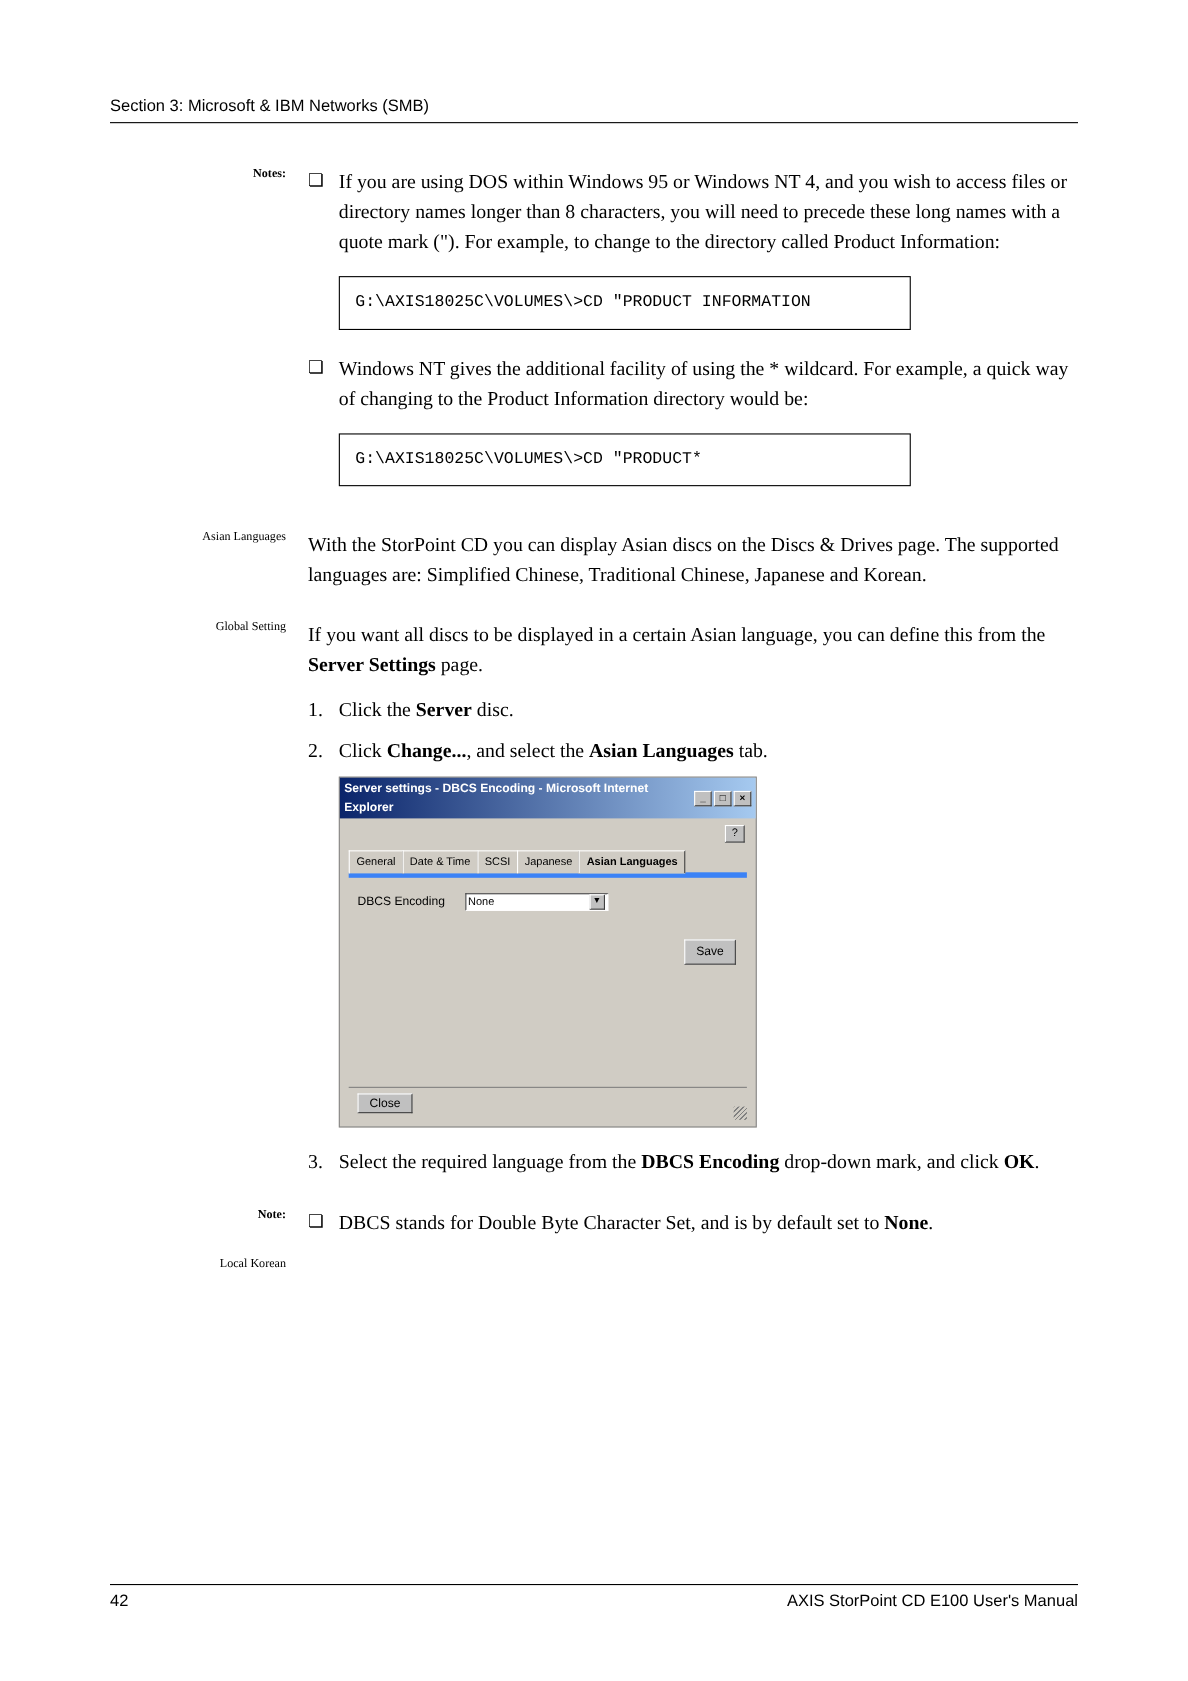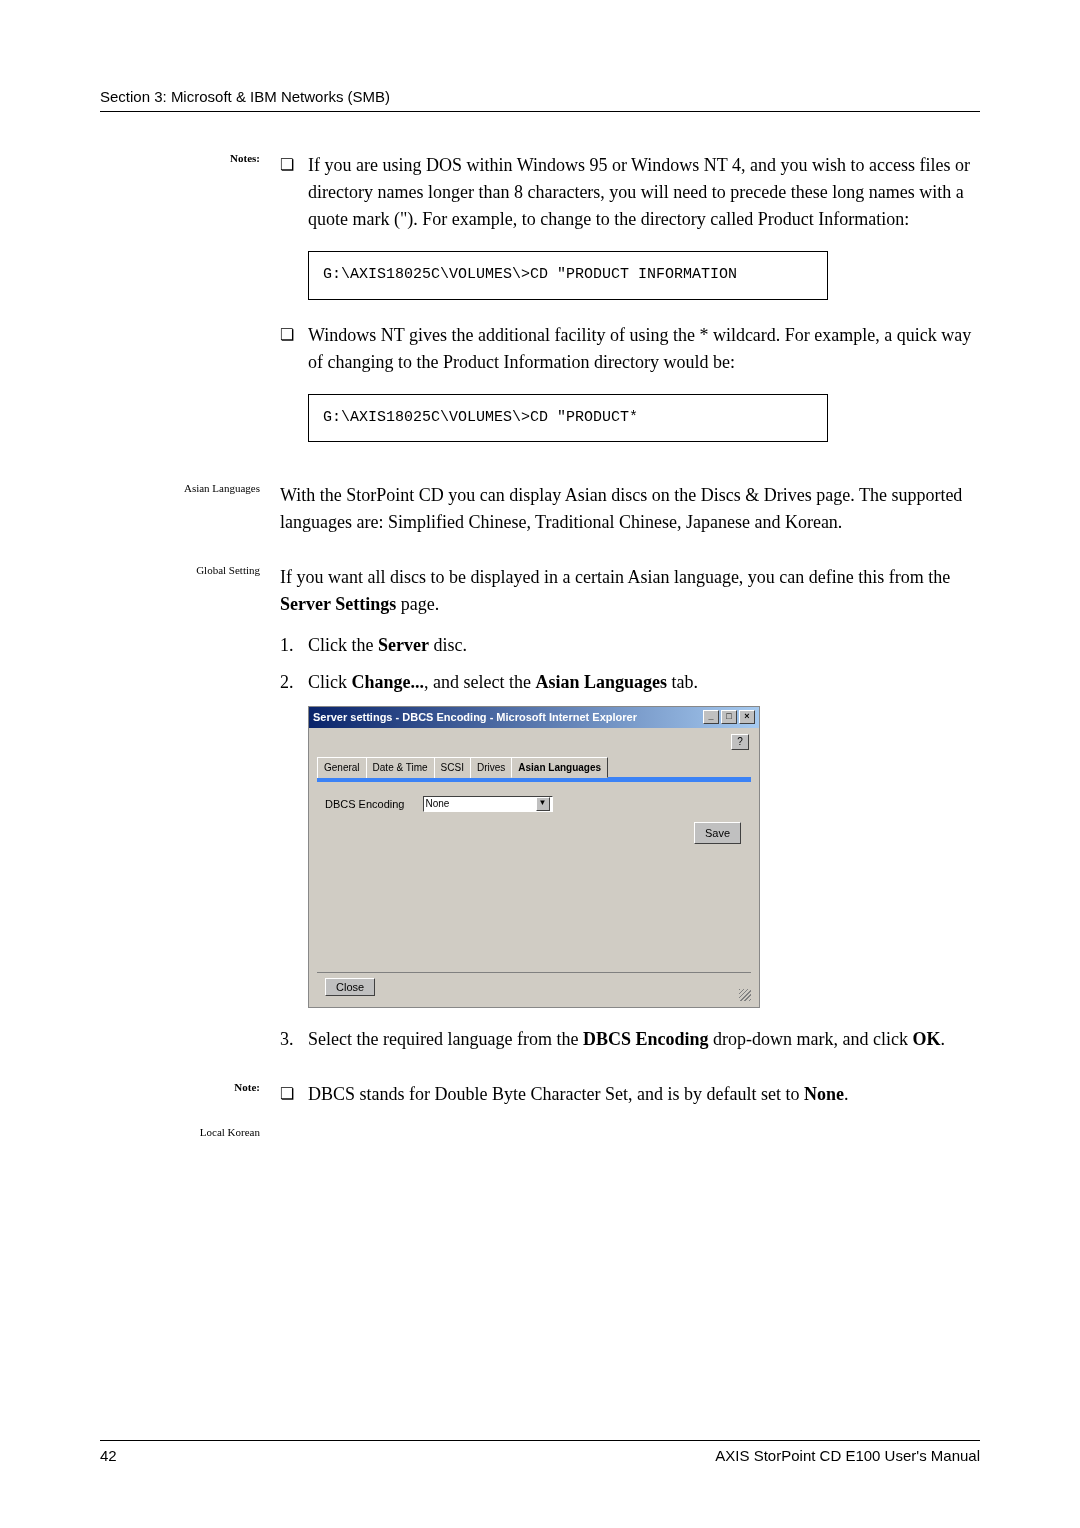--- a/index.html
+++ b/index.html
@@ -69,21 +69,21 @@
     margin-bottom: 10px;
   }
   .ol-num {
     width: 28px;
     flex: 0 0 28px;
   }
   .screenshot {
     margin-left: 28px;
     margin-top: 6px;
     margin-bottom: 18px;
-    width: 452px;
+    width: 380px;
     border: 1px solid #888;
     background: #d0ccc4;
     font-family: Tahoma, Arial, sans-serif;
     font-size: 11px;
     box-sizing: border-box;
   }
   .ss-titlebar {
     background: linear-gradient(to right, #0a246a, #a6caf0);
     color: #fff;
     padding: 2px 4px;
@@ -187,21 +187,21 @@
     line-height: 10px;
   }
   .ss-btn {
     background: #c0c0c0;
     border: 1px solid #fff;
     border-right-color: #404040;
     border-bottom-color: #404040;
     padding: 2px 10px;
     font-size: 11px;
   }
-  .ss-save { position: absolute; top: 40px; right: 10px; }
+  .ss-save { position: absolute; top: 56px; right: 10px; }
   .ss-footer {
     border-top: 1px solid #808080;
     padding: 6px 8px;
     text-align: left;
     position: relative;
   }
   .ss-resize {
     position: absolute;
     right: 0;
     bottom: 0;
@@ -276,21 +276,21 @@
             <div class="ss-winbtn">□</div>
             <div class="ss-winbtn">×</div>
           </div>
         </div>
         <div class="ss-body">
           <div class="ss-help">?</div>
           <div class="ss-tabs">
             <div class="ss-tab">General</div>
             <div class="ss-tab">Date &amp; Time</div>
             <div class="ss-tab">SCSI</div>
-            <div class="ss-tab">Drives</div>
+            <div class="ss-tab">Japanese</div>
             <div class="ss-tab active">Asian Languages</div>
           </div>
           <div class="ss-panel">
             <div class="ss-field-row">
               <span>DBCS Encoding</span>
               <div class="ss-select">
                 <span>None</span>
                 <div class="ss-select-arrow">▼</div>
               </div>
             </div>

